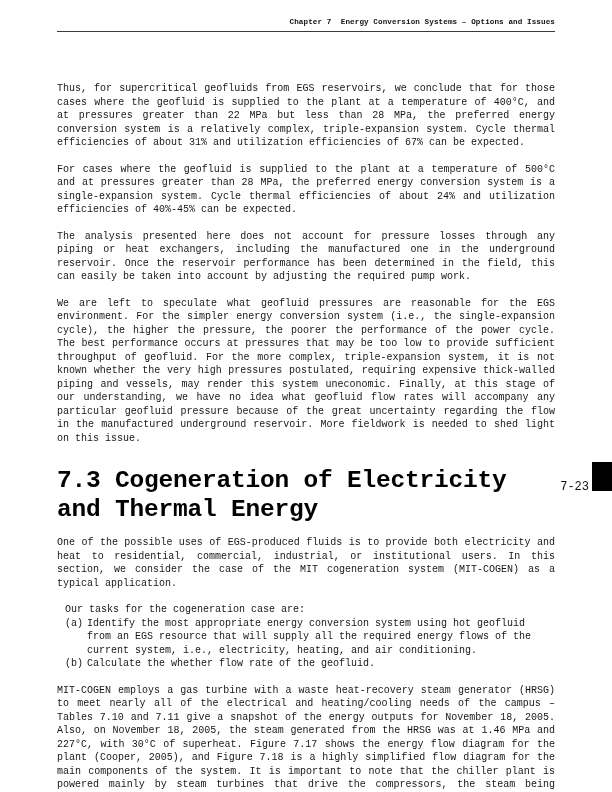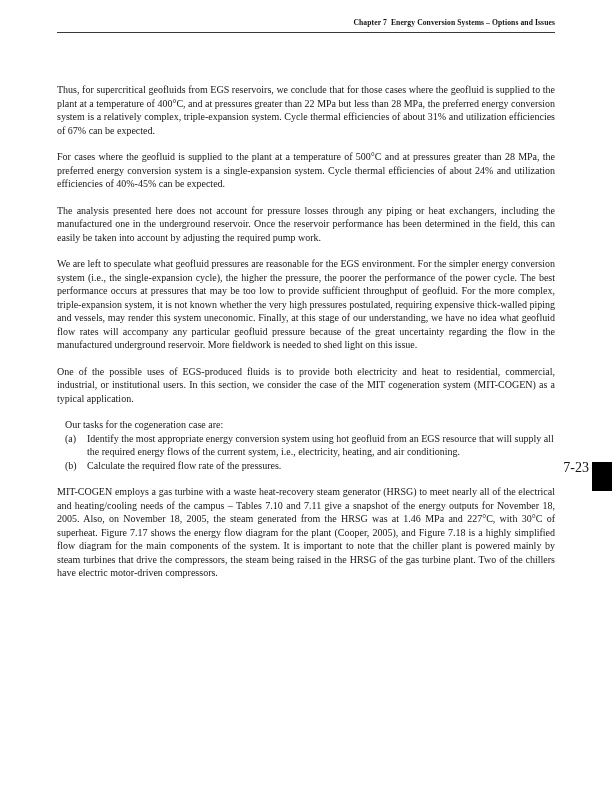--- a/index.html
+++ b/index.html
@@ -6,21 +6,21 @@
   html, body {
     margin: 0;
     padding: 0;
     background: #ffffff;
   }
   .page {
     position: relative;
     width: 612px;
     height: 792px;
     background: #ffffff;
-    font-family: Liberation Serif, serif;
+    font-family: Liberation Mono, monospace;
     color: #161616;
     overflow: hidden;
   }
   .page-margins {
     padding: 14px 57px 0 57px;
   }
   .running-header {
     text-align: right;
     font-size: 7.6px;
     font-weight: 700;
@@ -72,53 +72,54 @@
   .page-tab {
     position: absolute;
     top: 462px;
     right: 0;
     width: 20px;
     height: 29px;
     background: #000;
   }
   .page-number {
     position: absolute;
-    top: 460px;
+    top: 480px;
     right: 23px;
-    font-size: 14px;
+    font-size: 12px;
     color: #111;
   }
 </style>
 </head>
 <body>
 
 <div class="page">
   <div class="page-margins">
 
     <div class="running-header">Chapter 7&nbsp;&nbsp;Energy Conversion Systems – Options and Issues</div>
     <div class="header-rule"></div>
 
     <div class="body-content">
       <p>Thus, for supercritical geofluids from EGS reservoirs, we conclude that for those cases where the geofluid is supplied to the plant at a temperature of 400°C, and at pressures greater than 22 MPa but less than 28 MPa, the preferred energy conversion system is a relatively complex, triple-expansion system. Cycle thermal efficiencies of about 31% and utilization efficiencies of 67% can be expected.</p>
       <p>For cases where the geofluid is supplied to the plant at a temperature of 500°C and at pressures greater than 28 MPa, the preferred energy conversion system is a single-expansion system. Cycle thermal efficiencies of about 24% and utilization efficiencies of 40%-45% can be expected.</p>
       <p>The analysis presented here does not account for pressure losses through any piping or heat exchangers, including the manufactured one in the underground reservoir. Once the reservoir performance has been determined in the field, this can easily be taken into account by adjusting the required pump work.</p>
       <p>We are left to speculate what geofluid pressures are reasonable for the EGS environment. For the simpler energy conversion system (i.e., the single-expansion cycle), the higher the pressure, the poorer the performance of the power cycle. The best performance occurs at pressures that may be too low to provide sufficient throughput of geofluid. For the more complex, triple-expansion system, it is not known whether the very high pressures postulated, requiring expensive thick-walled piping and vessels, may render this system uneconomic. Finally, at this stage of our understanding, we have no idea what geofluid flow rates will accompany any particular geofluid pressure because of the great uncertainty regarding the flow in the manufactured underground reservoir. More fieldwork is needed to shed light on this issue.</p>
 
+      <h1 class="section-heading">7.3 Cogeneration of Electricity and Thermal Energy</h1>
 
       <p>One of the possible uses of EGS-produced fluids is to provide both electricity and heat to residential, commercial, industrial, or institutional users. In this section, we consider the case of the MIT cogeneration system (MIT-COGEN) as a typical application.</p>
 
       <div class="tasks-block">
         <p class="tasks-intro">Our tasks for the cogeneration case are:</p>
         <div class="task">
           <span class="task-label">(a)</span>
           <span class="task-text">Identify the most appropriate energy conversion system using hot geofluid from an EGS resource that will supply all the required energy flows of the current system, i.e., electricity, heating, and air conditioning.</span>
         </div>
         <div class="task">
           <span class="task-label">(b)</span>
-          <span class="task-text">Calculate the required flow rate of the pressures.</span>
+          <span class="task-text">Calculate the whether flow rate of the geofluid.</span>
         </div>
       </div>
 
       <p>MIT-COGEN employs a gas turbine with a waste heat-recovery steam generator (HRSG) to meet nearly all of the electrical and heating/cooling needs of the campus – Tables 7.10 and 7.11 give a snapshot of the energy outputs for November 18, 2005. Also, on November 18, 2005, the steam generated from the HRSG was at 1.46 MPa and 227°C, with 30°C of superheat. Figure 7.17 shows the energy flow diagram for the plant (Cooper, 2005), and Figure 7.18 is a highly simplified flow diagram for the main components of the system. It is important to note that the chiller plant is powered mainly by steam turbines that drive the compressors, the steam being raised in the HRSG of the gas turbine plant. Two of the chillers have electric motor-driven compressors.</p>
     </div>
   </div>
 
   <div class="page-tab"></div>
   <div class="page-number">7-23</div>
 </div>

